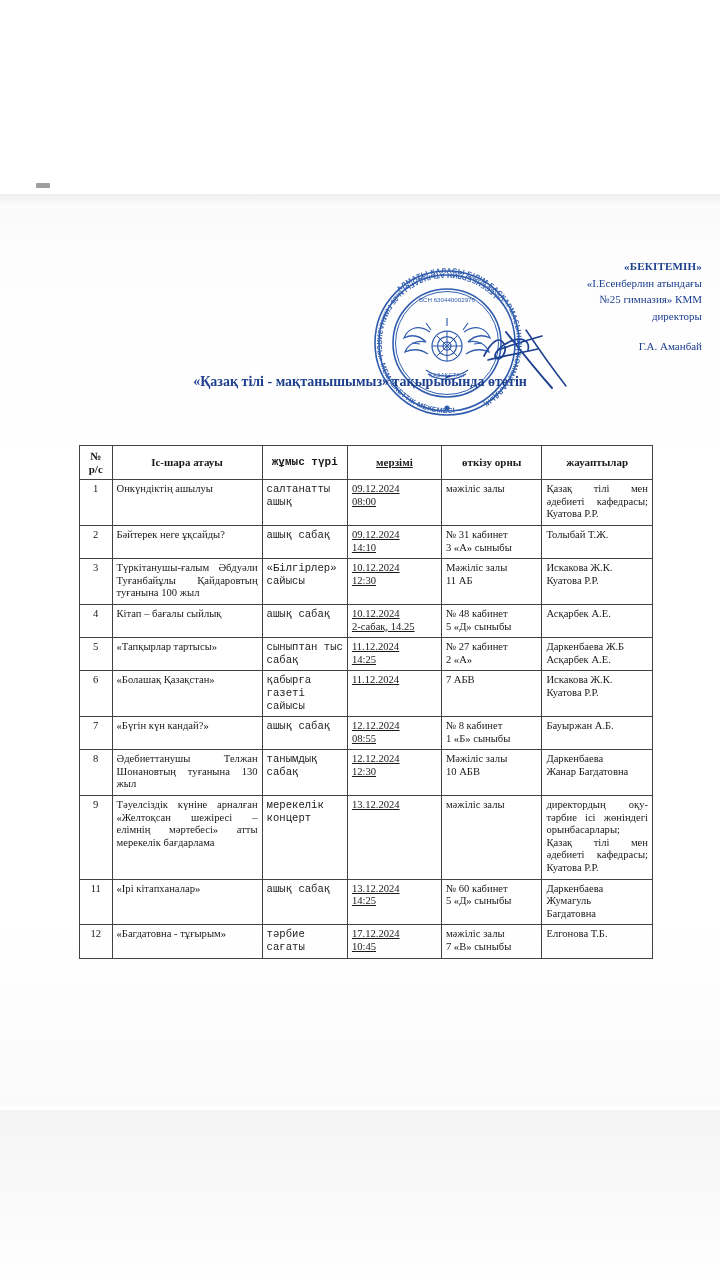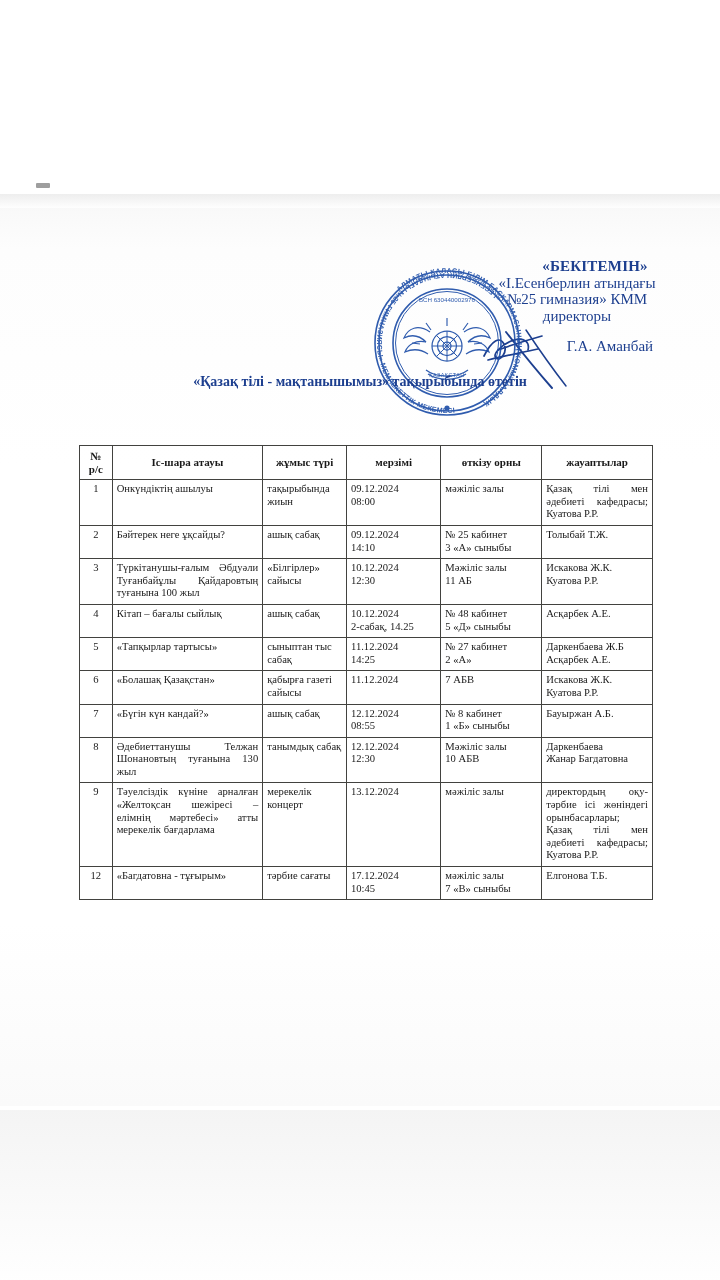--- a/index.html
+++ b/index.html
@@ -25,22 +25,22 @@
   }
   .speck{
     position:absolute;left:36px;top:183px;width:14px;height:5px;
     background:#8d8d8d;border-radius:1px;opacity:.85;
   }
 
   
   .approval{
     position:absolute;left:452px;top:258px;width:250px;
     color:#1d3f8f;
-    font-size:15px;line-height:16.5px;
-    text-align:center;
+    font-size:11px;line-height:16.5px;
+    text-align:right;
   }
   .approval .bek{font-weight:bold;display:block;margin-left:36px;letter-spacing:.2px;}
   .approval .ln{display:block;white-space:nowrap;}
   .approval .sign-row{display:block;margin-top:14px;white-space:nowrap;}
   .approval .sign-row .nm{margin-left:66px;}
 
   
   .signature{position:absolute;left:480px;top:310px;width:120px;height:80px;pointer-events:none;}
 
   
@@ -73,22 +73,22 @@
   }
   .plan-table thead th{
     text-align:center;
     font-weight:bold;
     font-size:11px;
     vertical-align:middle;
     padding:4px 3px;
   }
   .c-num   {width:27px; text-align:center;}
   .c-name  {width:159px;text-align:left;font-family:Liberation Serif, serif;}
-  .c-type  {width:78px; text-align:left;}
-  .c-date  {width:95px; text-align:left;}
+  .c-type  {width:78px; text-align:left;font-family:Liberation Mono, monospace;}
+  .c-date  {width:95px; text-align:left;text-decoration:underline;}
   .c-place {width:106px;text-align:left;}
   .c-resp  {width:109px;text-align:left;}
   td.c-num{text-align:center;}
   
   td.c-name.just, td.c-resp.just{text-align:justify;text-align-last:left;}
   .nowrapline{white-space:pre-line;}
 
   
   .noise{
     position:absolute;left:0;top:1110px;width:720px;height:180px;
@@ -179,33 +179,33 @@
       <th class="c-type">жұмыс түрі</th>
       <th class="c-date">мерзімі</th>
       <th class="c-place">өткізу орны</th>
       <th class="c-resp">жауаптылар</th>
     </tr>
   </thead>
   <tbody id="plan-body">
       <tr>
         <td class="c-num nowrapline">1</td>
         <td class="c-name nowrapline">Онкүндіктің ашылуы</td>
-        <td class="c-type nowrapline">тақырыбында жиын</td>
+        <td class="c-type nowrapline">салтанатты ашық</td>
         <td class="c-date nowrapline">09.12.2024
 08:00</td>
         <td class="c-place nowrapline">мәжіліс залы</td>
         <td class="c-resp nowrapline just">Қазақ тілі мен әдебиеті кафедрасы; Куатова Р.Р.</td>
       </tr>
       <tr>
         <td class="c-num nowrapline">2</td>
         <td class="c-name nowrapline">Бәйтерек неге ұқсайды?</td>
         <td class="c-type nowrapline">ашық сабақ</td>
         <td class="c-date nowrapline">09.12.2024
 14:10</td>
-        <td class="c-place nowrapline">№ 25 кабинет
+        <td class="c-place nowrapline">№ 31 кабинет
 3 «А» сыныбы</td>
         <td class="c-resp nowrapline">Толыбай Т.Ж.</td>
       </tr>
       <tr>
         <td class="c-num nowrapline">3</td>
         <td class="c-name nowrapline just">Түркітанушы-ғалым Әбдуәли Туғанбайұлы Қайдаровтың туғанына 100 жыл</td>
         <td class="c-type nowrapline">«Білгірлер» сайысы</td>
         <td class="c-date nowrapline">10.12.2024
 12:30</td>
         <td class="c-place nowrapline">Мәжіліс залы
@@ -266,20 +266,32 @@
       </tr>
       <tr>
         <td class="c-num nowrapline">9</td>
         <td class="c-name nowrapline just">Тәуелсіздік күніне арналған «Желтоқсан шежіресі – елімнің мәртебесі» атты мерекелік бағдарлама</td>
         <td class="c-type nowrapline">мерекелік концерт</td>
         <td class="c-date nowrapline">13.12.2024</td>
         <td class="c-place nowrapline">мәжіліс залы</td>
         <td class="c-resp nowrapline just">директордың оқу-тәрбие ісі жөніндегі орынбасарлары; Қазақ тілі мен әдебиеті кафедрасы; Куатова Р.Р.</td>
       </tr>
       <tr>
+        <td class="c-num nowrapline">11</td>
+        <td class="c-name nowrapline">«Ірі кітапханалар»</td>
+        <td class="c-type nowrapline">ашық сабақ</td>
+        <td class="c-date nowrapline">13.12.2024
+14:25</td>
+        <td class="c-place nowrapline">№ 60 кабинет
+5 «Д» сыныбы</td>
+        <td class="c-resp nowrapline">Даркенбаева
+Жумагуль
+Багдатовна</td>
+      </tr>
+      <tr>
         <td class="c-num nowrapline">12</td>
         <td class="c-name nowrapline">«Багдатовна - тұғырым»</td>
         <td class="c-type nowrapline">тәрбие сағаты</td>
         <td class="c-date nowrapline">17.12.2024
 10:45</td>
         <td class="c-place nowrapline">мәжіліс залы
 7 «В» сыныбы</td>
         <td class="c-resp nowrapline">Елгонова Т.Б.</td>
       </tr>
     </tbody>

